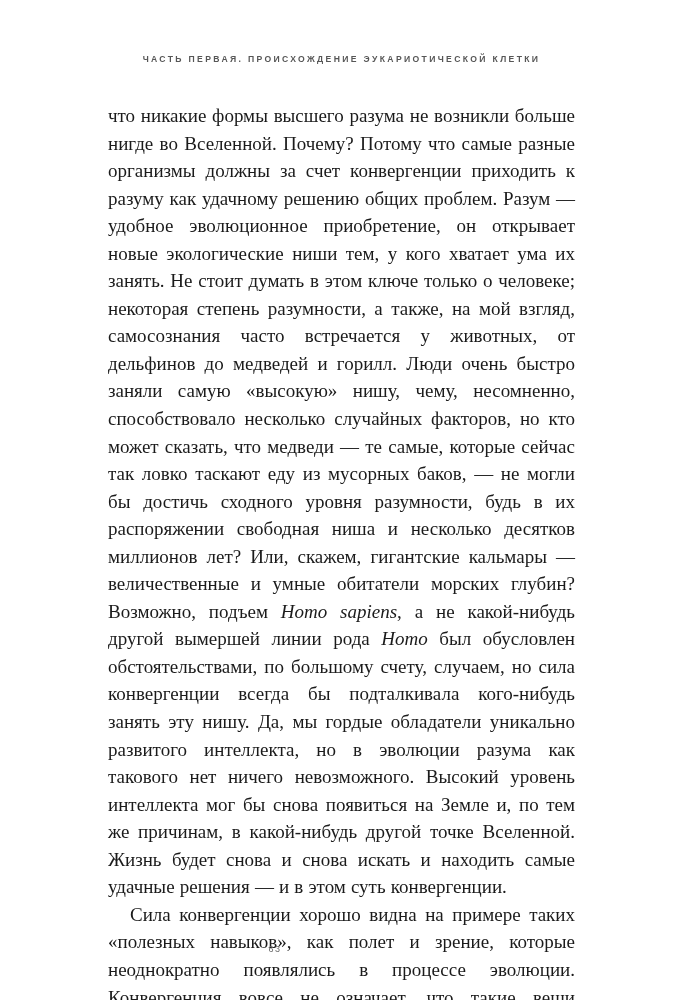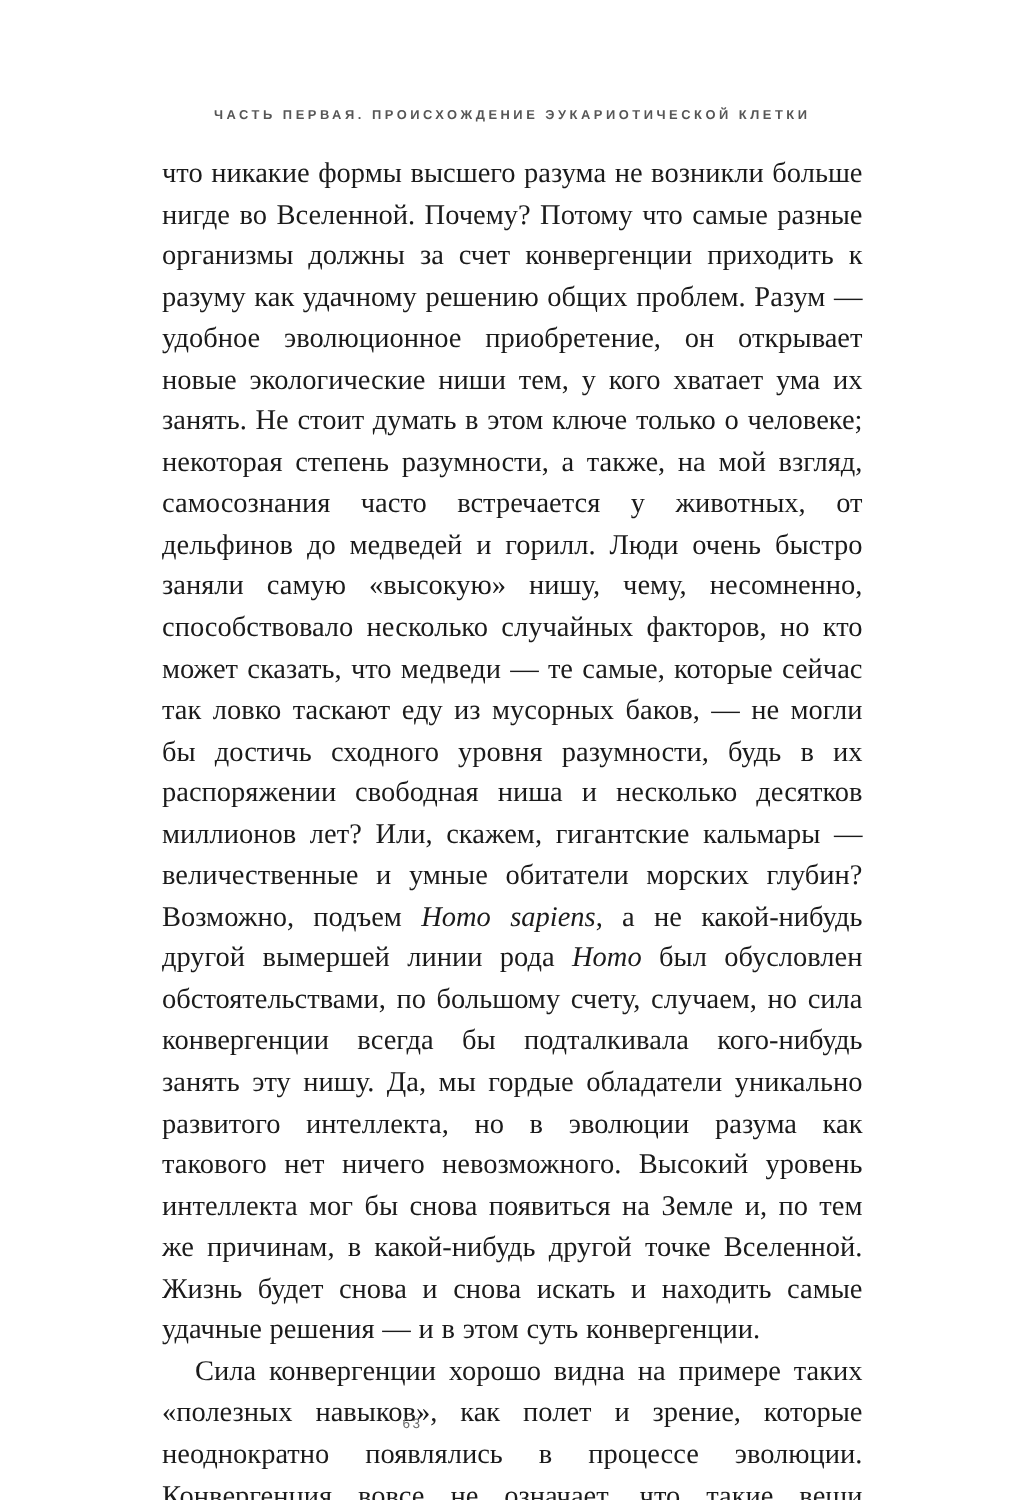--- a/index.html
+++ b/index.html
@@ -18,21 +18,21 @@
     height: 1000px;
     background: #ffffff;
     overflow: hidden;
     box-sizing: border-box;
   }
 
   
   .running-head {
     position: absolute;
     left: 108px;
-    top: 70px;
+    top: 53px;
     width: 467px;
     text-align: center;
     font-family: "Liberation Sans", "DejaVu Sans", sans-serif;
     font-size: 8.6px;
     font-weight: bold;
     letter-spacing: 2.35px;
     color: #565656;
     text-transform: uppercase;
     white-space: nowrap;
     line-height: 12px;

